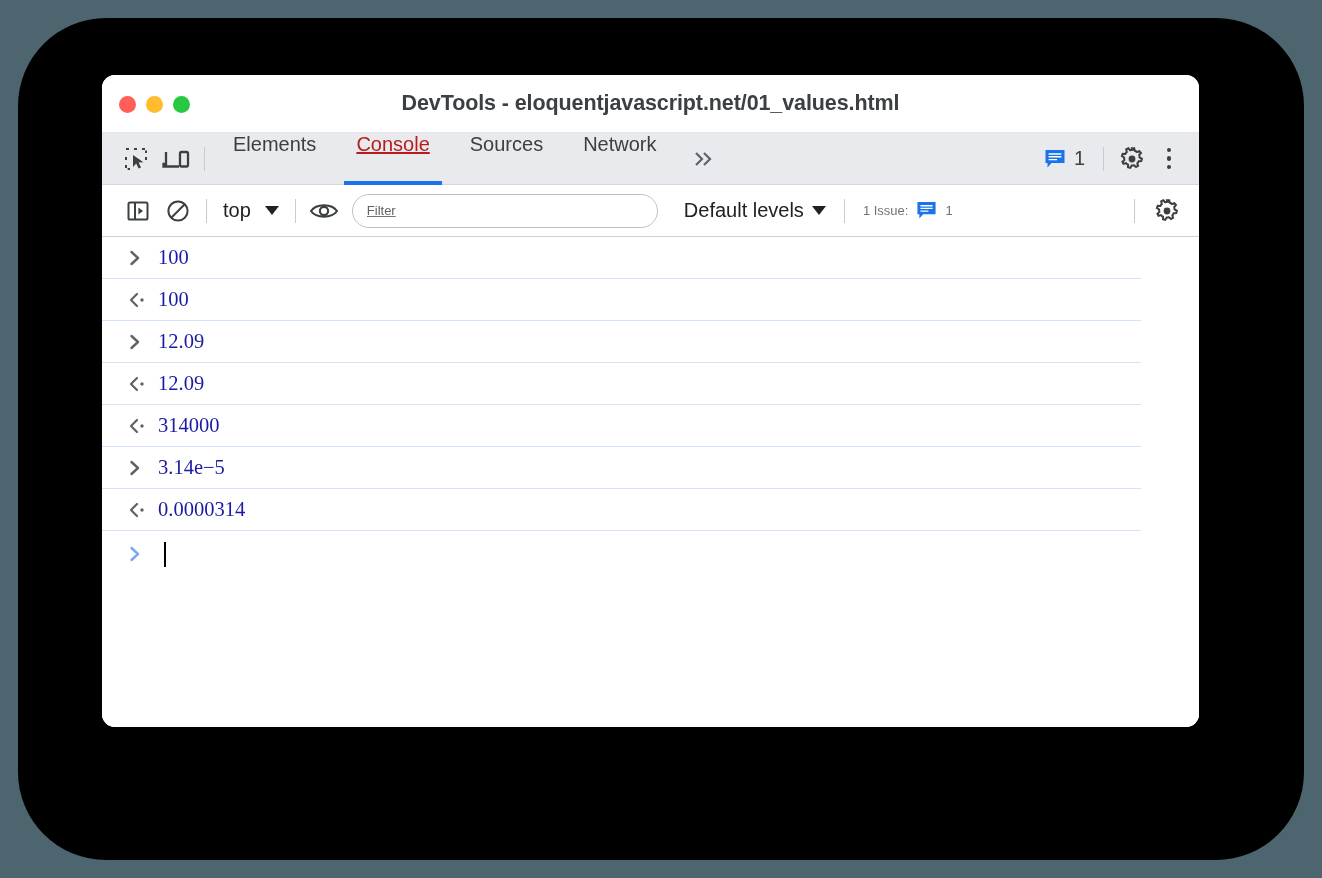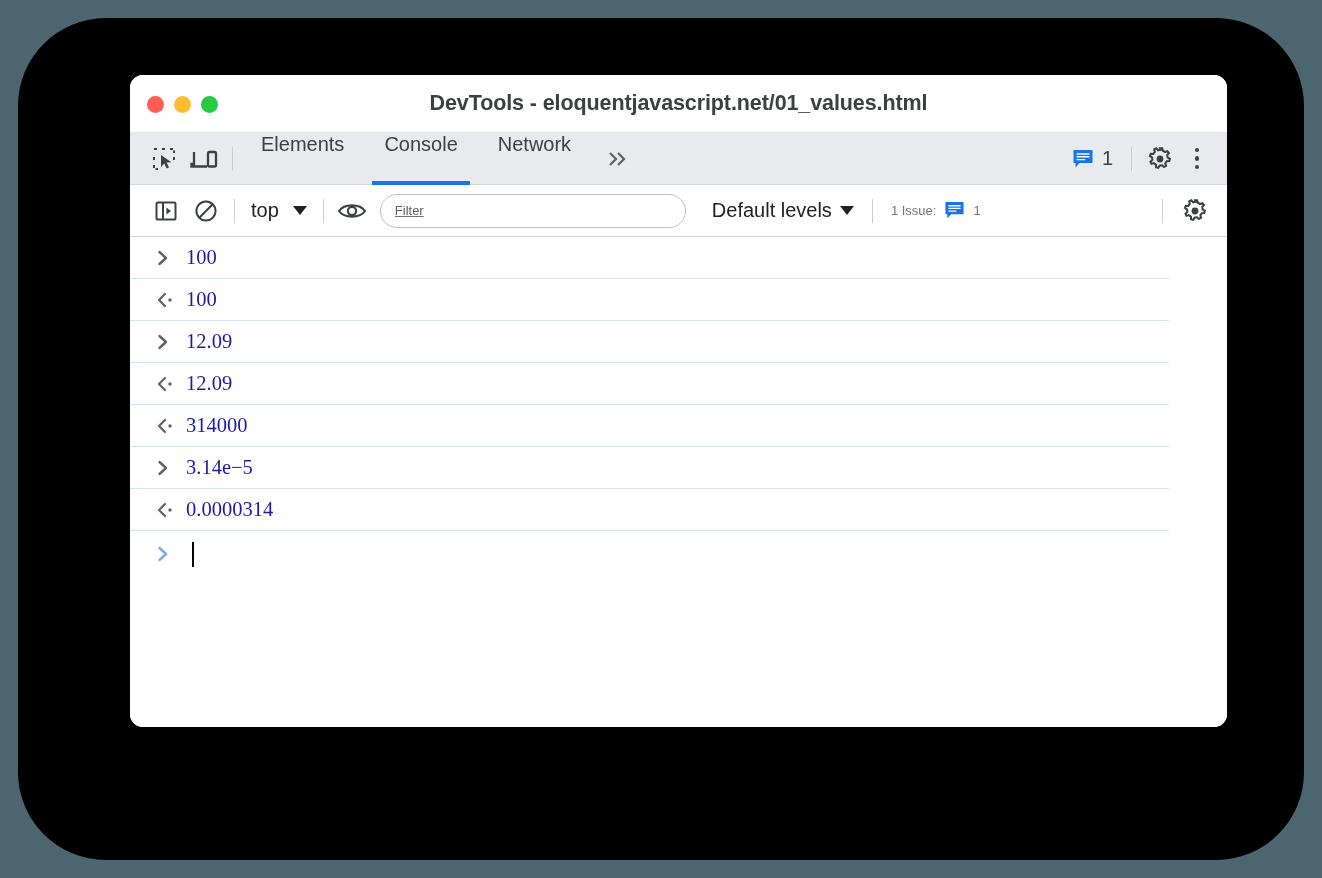--- a/index.html
+++ b/index.html
@@ -23,21 +23,21 @@
     top: 18px;
     width: 1286px;
     height: 842px;
     background: #000000;
     border-radius: 88px;
   }
 
   
   #window {
     position: absolute;
-    left: 130px;
+    left: 102px;
     top: 75px;
     width: 1097px;
     height: 652px;
     background: #ffffff;
     border-radius: 13px;
     overflow: hidden;
     display: flex;
     flex-direction: column;
   }
 
@@ -112,21 +112,21 @@
   .tab {
     position: relative;
     height: 52px;
     padding: 0 20px;
     display: flex;
     align-items: flex-start;
     font-size: 20px;
     color: #3c4043;
     white-space: nowrap;
   }
-  .tab.active { color: #404040; }
+  .tab.active { color: #b91c1c; text-decoration: underline; }
   .tab.active::after {
     content: "";
     position: absolute;
     left: 8px; right: 8px;
     bottom: 0;
     height: 4px;
     background: #1a73e8;
   }
 
   .tab-overflow {
@@ -332,20 +332,23 @@
       </svg>
     </div>
 
     <div class="vsep"></div>
 
     <div class="tab">
       <span>Elements</span>
     </div>
     <div class="tab active">
       <span>Console</span>
+    </div>
+    <div class="tab">
+      <span>Sources</span>
     </div>
     <div class="tab">
       <span>Network</span>
     </div>
 
     <div class="tab-overflow">
       <svg width="26" height="22" viewBox="0 0 26 22">
         <path d="M5 5 L11 11 L5 17 M13 5 L19 11 L13 17" fill="none" stroke="#5f6368" stroke-width="2.2"></path>
       </svg>
     </div>

